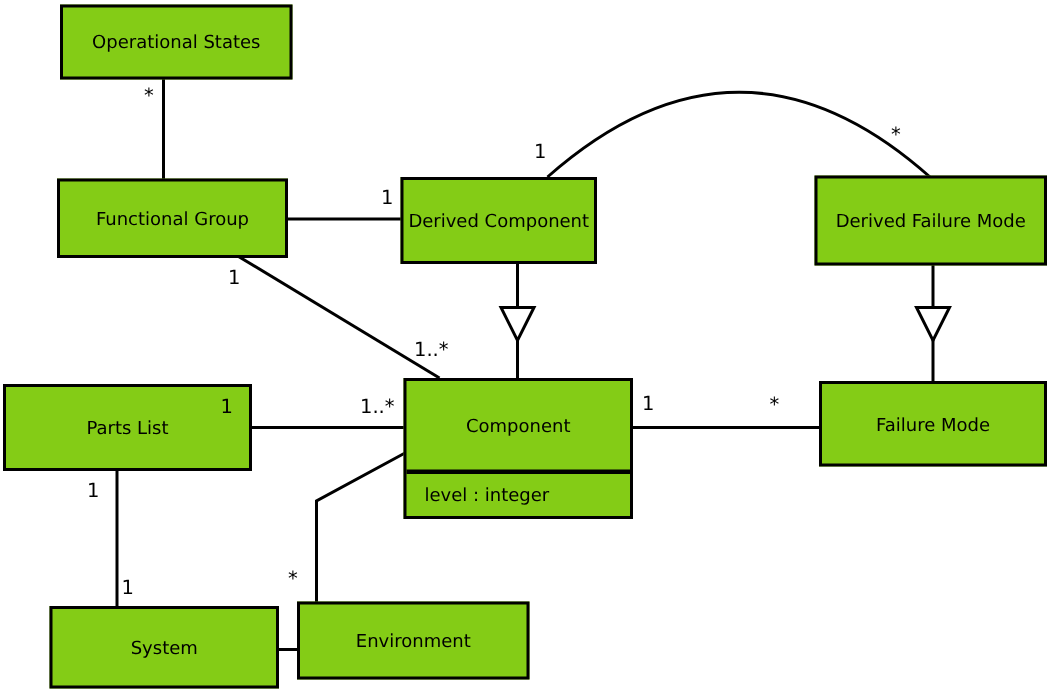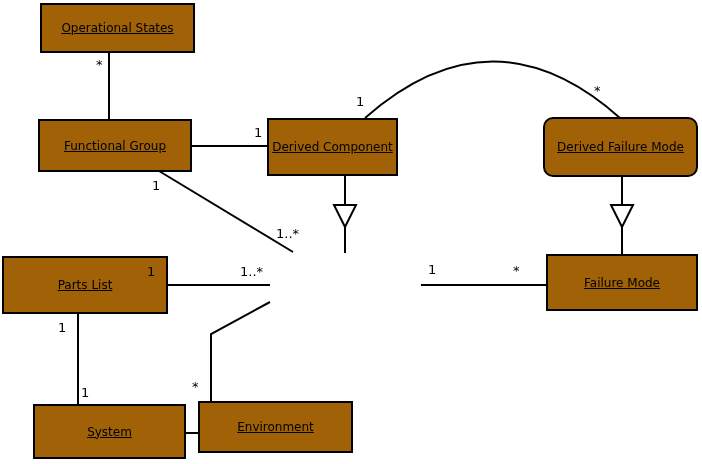--- a/index.html
+++ b/index.html
@@ -29,29 +29,28 @@
     fill: none;
   }
   #edges polygon {
     stroke: #000000;
     stroke-width: 2;
     fill: #ffffff;
   }
   .node {
     position: absolute;
     box-sizing: border-box;
-    background: #a16207;
+    background: #84cc16;
     border: 2px solid #000000;
     display: flex;
     align-items: center;
     justify-content: center;
     z-index: 2;
     font-size: 12px;
     white-space: nowrap;
-    text-decoration: underline;
   }
   .node.compartmented {
     flex-direction: column;
     align-items: stretch;
     justify-content: flex-start;
     padding: 0;
   }
   .compartment-name {
     box-sizing: border-box;
     height: 62px;
@@ -113,28 +112,36 @@
   </div>
 
   <div class="node" style="left:38px; top:119px; width:154px; height:53px;">
     <span>Functional Group</span>
   </div>
 
   <div class="node" style="left:267px; top:118px; width:131px; height:58px;">
     <span>Derived Component</span>
   </div>
 
-  <div class="node" style="left:543px; top:117px; width:155px; height:60px;border-radius:10px;">
+  <div class="node" style="left:543px; top:117px; width:155px; height:60px;">
     <span>Derived Failure Mode</span>
   </div>
 
   <div class="node" style="left:2px; top:256px; width:166px; height:58px;">
     <span>Parts List</span>
   </div>
 
+  <div class="node compartmented" style="left:269px; top:252px; width:153px; height:94px;">
+    <div class="compartment-name">
+      <span>Component</span>
+    </div>
+    <div class="compartment-attrs">
+      <span>level : integer</span>
+    </div>
+  </div>
 
   <div class="node" style="left:546px; top:254px; width:152px; height:57px;">
     <span>Failure Mode</span>
   </div>
 
   <div class="node" style="left:1px; top:404px; width:153px; height:55px;margin-left:32px;">
     <span>System</span>
   </div>
 
   <div class="node" style="left:198px; top:401px; width:155px; height:52px;">

